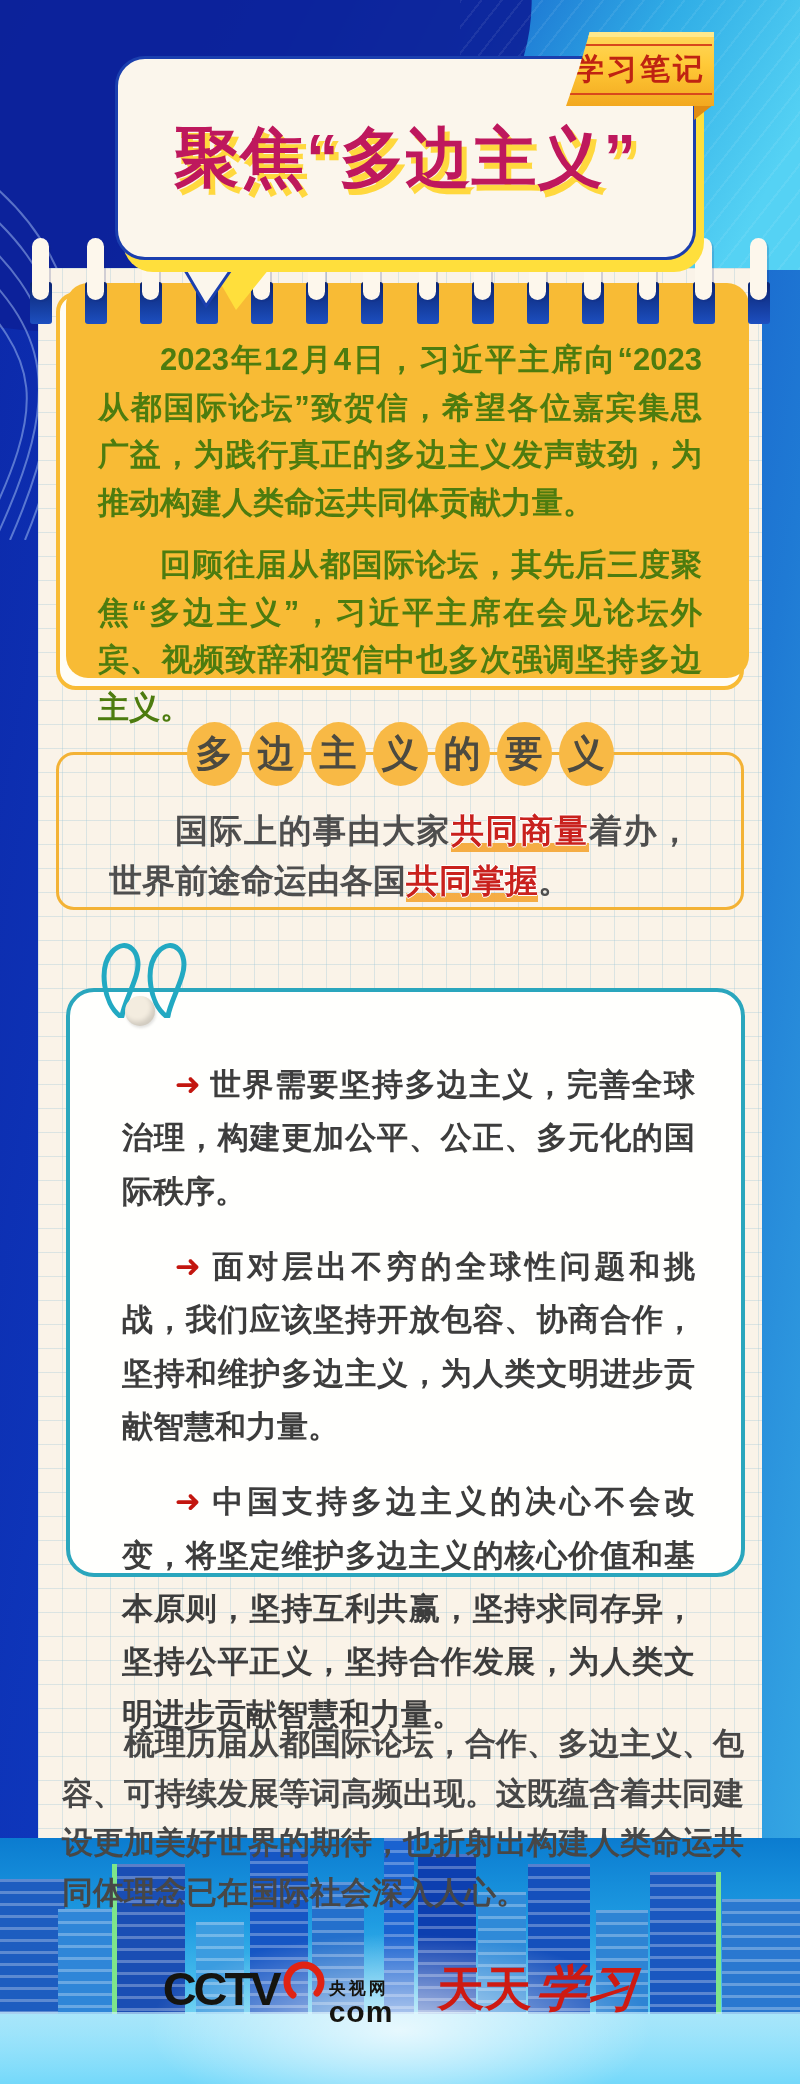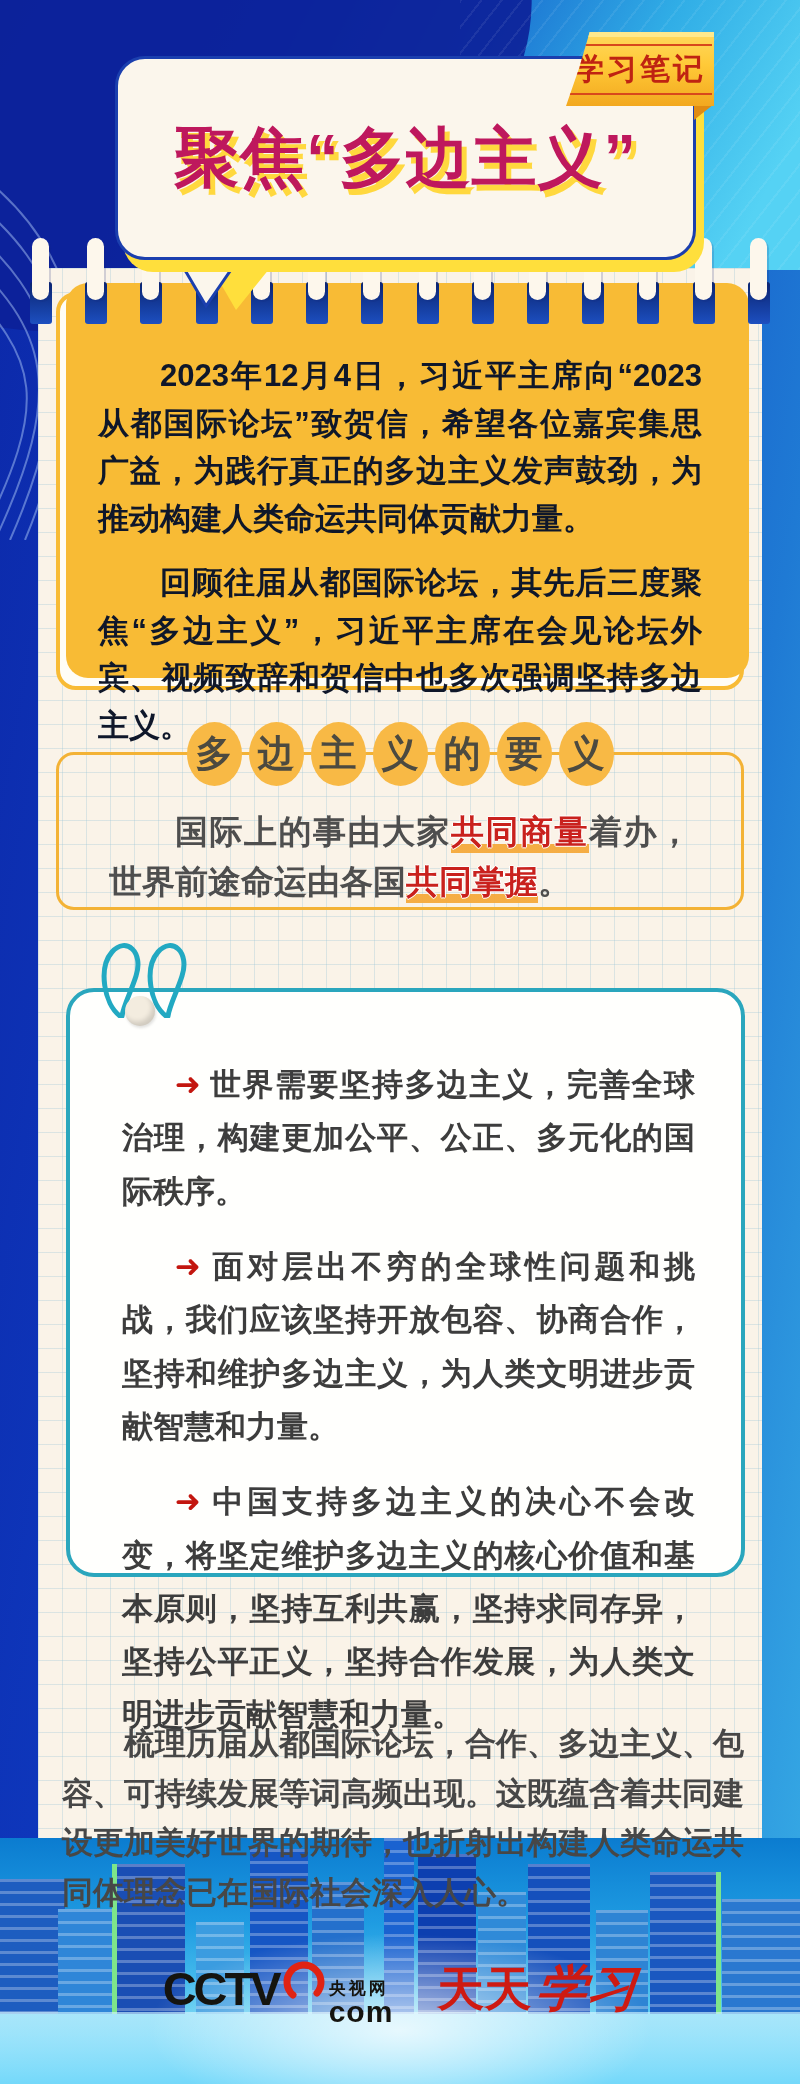--- a/index.html
+++ b/index.html
@@ -49,33 +49,33 @@
     background:linear-gradient(180deg,#0a2470,#1d4fc0);}
   .ring .cap{position:absolute;left:2px;top:0;width:17px;height:62px;border-radius:9px;
     background:#fdf7ec;box-shadow:2px 2px 0 rgba(20,40,120,.18);}
 
   
   .intro-box{position:absolute;left:56px;top:292px;width:688px;height:398px;
     background:#fffdf6;border:4px solid #f8bb35;border-radius:20px;z-index:3;
     padding:40px 38px;box-sizing:border-box;}
   .intro-box::before{content:"";position:absolute;left:6px;right:-9px;top:-13px;bottom:8px;
     background:#f8bb35;border-radius:22px;z-index:-1;}
-  .body-text{font-size:31px;font-weight:700;color:#0f172a;line-height:1.54;
-    text-align:justify;text-indent:2em;margin:16px 0 14px 0;}
+  .body-text{font-size:31px;font-weight:700;color:#4d7c0f;line-height:1.54;
+    text-align:justify;text-indent:2em;margin:0 0 14px 0;}
 
   
   .essence-box{position:absolute;left:56px;top:752px;width:688px;height:158px;
     border:3px solid #f3b235;border-radius:18px;z-index:3;box-sizing:border-box;}
   .essence-heading{position:absolute;left:0;top:-33px;width:100%;
     display:flex;justify-content:center;gap:7px;}
   .essence-char{width:55px;height:64px;border-radius:50%;background:#f8b945;
     display:flex;align-items:center;justify-content:center;
     font-size:37px;font-weight:900;color:#4c4a40;}
   .essence-text{margin:52px 50px 0 50px;font-size:33px;font-weight:800;color:#4e4e4e;
-    line-height:1.5;text-align:justify;text-indent:2em;}
+    line-height:1.5;text-align:justify;text-indent:2em;font-family:Liberation Serif, serif;}
   .hl-red{color:#c9211d;
     text-shadow:1px 0 0 #fff,-1px 0 0 #fff,0 1px 0 #fff,0 -1px 0 #fff;
     background:linear-gradient(rgba(245,169,59,.95),rgba(245,169,59,.95)) left 100% / 100% 9px no-repeat;
     padding-bottom:3px;}
 
   
   .quote-loops{position:absolute;left:90px;top:938px;z-index:4;}
   .quote-pin{position:absolute;left:125px;top:996px;width:30px;height:30px;border-radius:50%;
     background:#f3ecdf;box-shadow:inset -3px -4px 5px rgba(0,0,0,.14),1px 2px 3px rgba(0,0,0,.12);z-index:5;}
   .quote-box{position:absolute;left:66px;top:988px;width:679px;height:589px;

